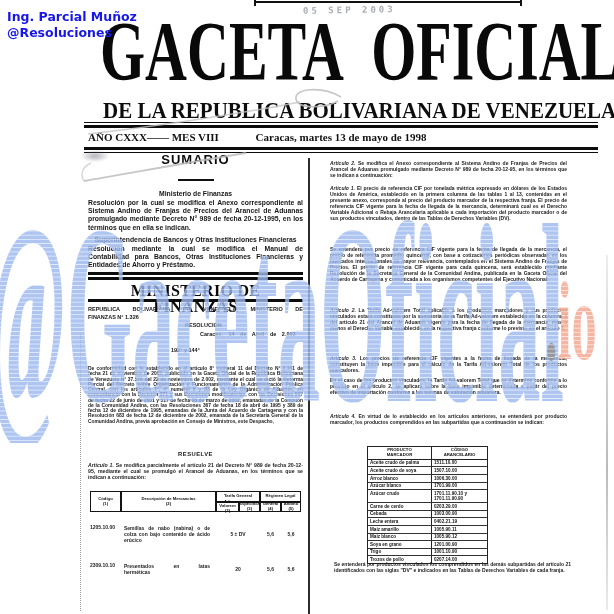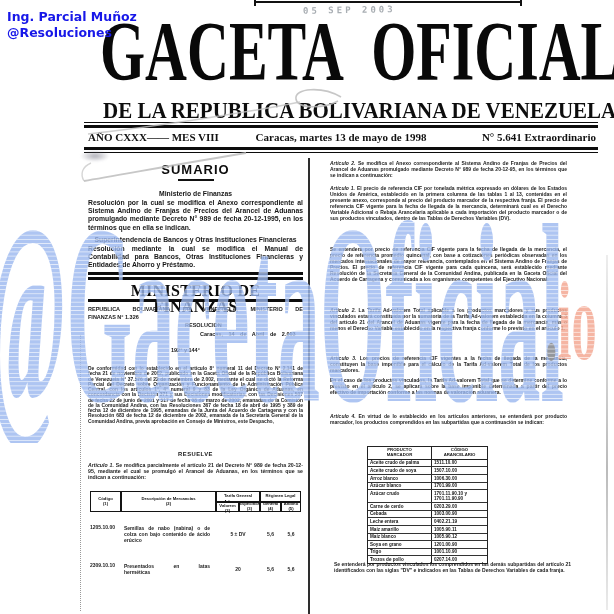--- a/index.html
+++ b/index.html
@@ -94,32 +94,31 @@
 </svg>
 
 <div class="abs" id="masthead">GACETA OFICIAL</div>
 <div class="abs" id="subtitle">DE LA REPUBLICA BOLIVARIANA DE VENEZUELA</div>
 
 <div class="abs rule" style="left:84px;top:122px;width:514px;height:1px;"></div>
 <div class="abs rule" style="left:84px;top:125px;width:514px;height:3px;"></div>
 <div class="abs" id="inforow">
   <span class="abs" style="left:4px;">AÑO CXXX—— MES VIII</span>
   <span class="abs ctr" style="left:0;width:514px;">Caracas, martes 13 de mayo de 1998</span>
-  <span class="abs" style="right:2px;">N° 5.641 Extraordinario</span>
 </div>
 <div class="abs rule" style="left:84px;top:147px;width:514px;height:3px;"></div>
 <div class="abs rule" style="left:84px;top:152px;width:514px;height:1px;"></div>
 
 <div class="abs" id="smudge"></div>
 <div class="abs" id="ledge"></div>
 <div class="abs" id="redge"></div>
 
 <div class="abs" id="centerline"></div>
 
-<div class="abs lcol ctr" style="top:162px;font:700 13px 'Liberation Sans',sans-serif;letter-spacing:1px;color:#0d0d0d;">SUMARIO</div>
+<div class="abs lcol ctr" style="top:152px;font:700 13px 'Liberation Sans',sans-serif;letter-spacing:1px;color:#0d0d0d;">SUMARIO</div>
 <div class="abs" style="left:178px;top:179px;width:36px;height:2px;background:#111;"></div>
 
 <div class="abs lcol ctr bt7" style="top:190px;">Ministerio de Finanzas</div>
 <div class="abs lcol just bt7" style="top:199px;">Resolución por la cual se modifica el Anexo correspondiente al Sistema Andino de Franjas de Precios del Arancel de Aduanas promulgado mediante Decreto N° 989 de fecha 20-12-1995, en los términos que en ella se indican.</div>
 <div class="abs lcol ctr bt7" style="top:236px;">Superintendencia de Bancos y Otras Instituciones Financieras</div>
 <div class="abs lcol just bt7" style="top:245px;">Resolución mediante la cual se modifica el Manual de Contabilidad para Bancos, Otras Instituciones Financieras y Entidades de Ahorro y Préstamo.</div>
 
 <div class="abs rule" style="left:88px;top:272px;width:215px;height:2.5px;"></div>
 <div class="abs rule" style="left:88px;top:277px;width:215px;height:2.5px;"></div>
 <div class="abs lcol ctr" style="top:282px;font:700 16px/1 'Liberation Serif',serif;color:#0b0b0b;letter-spacing:.3px;transform:scaleY(1.05);transform-origin:top;">MINISTERIO DE FINANZAS</div>

